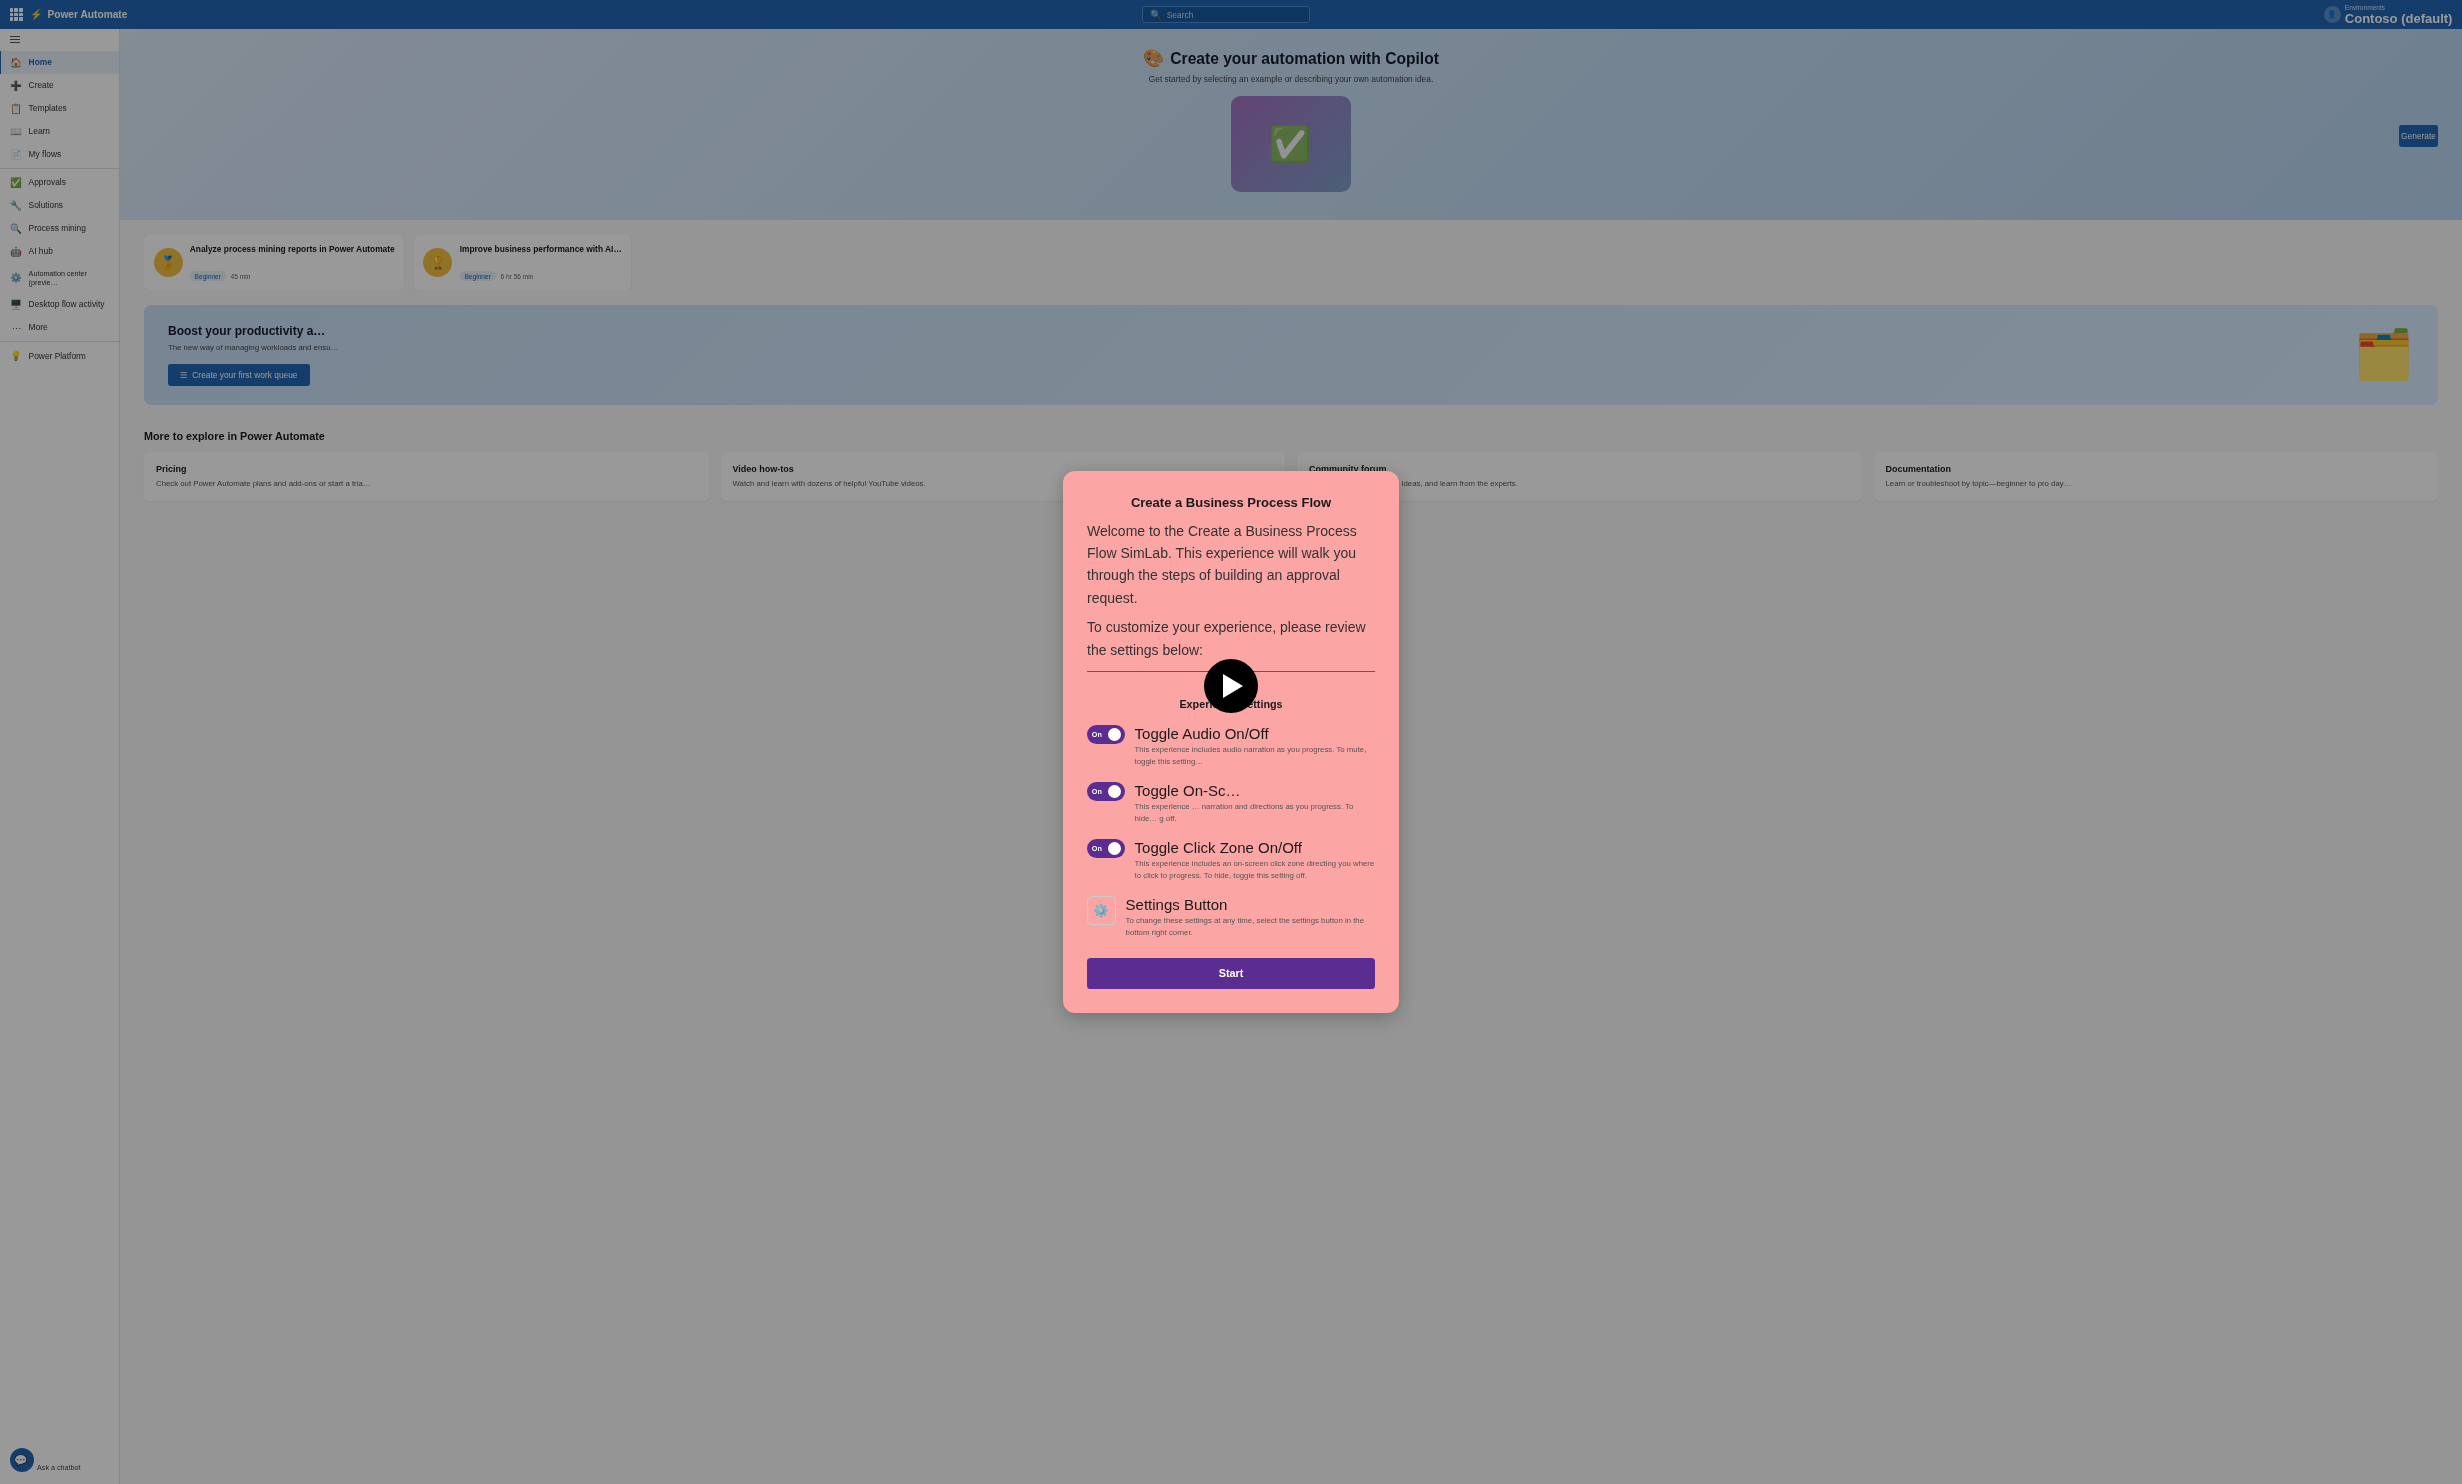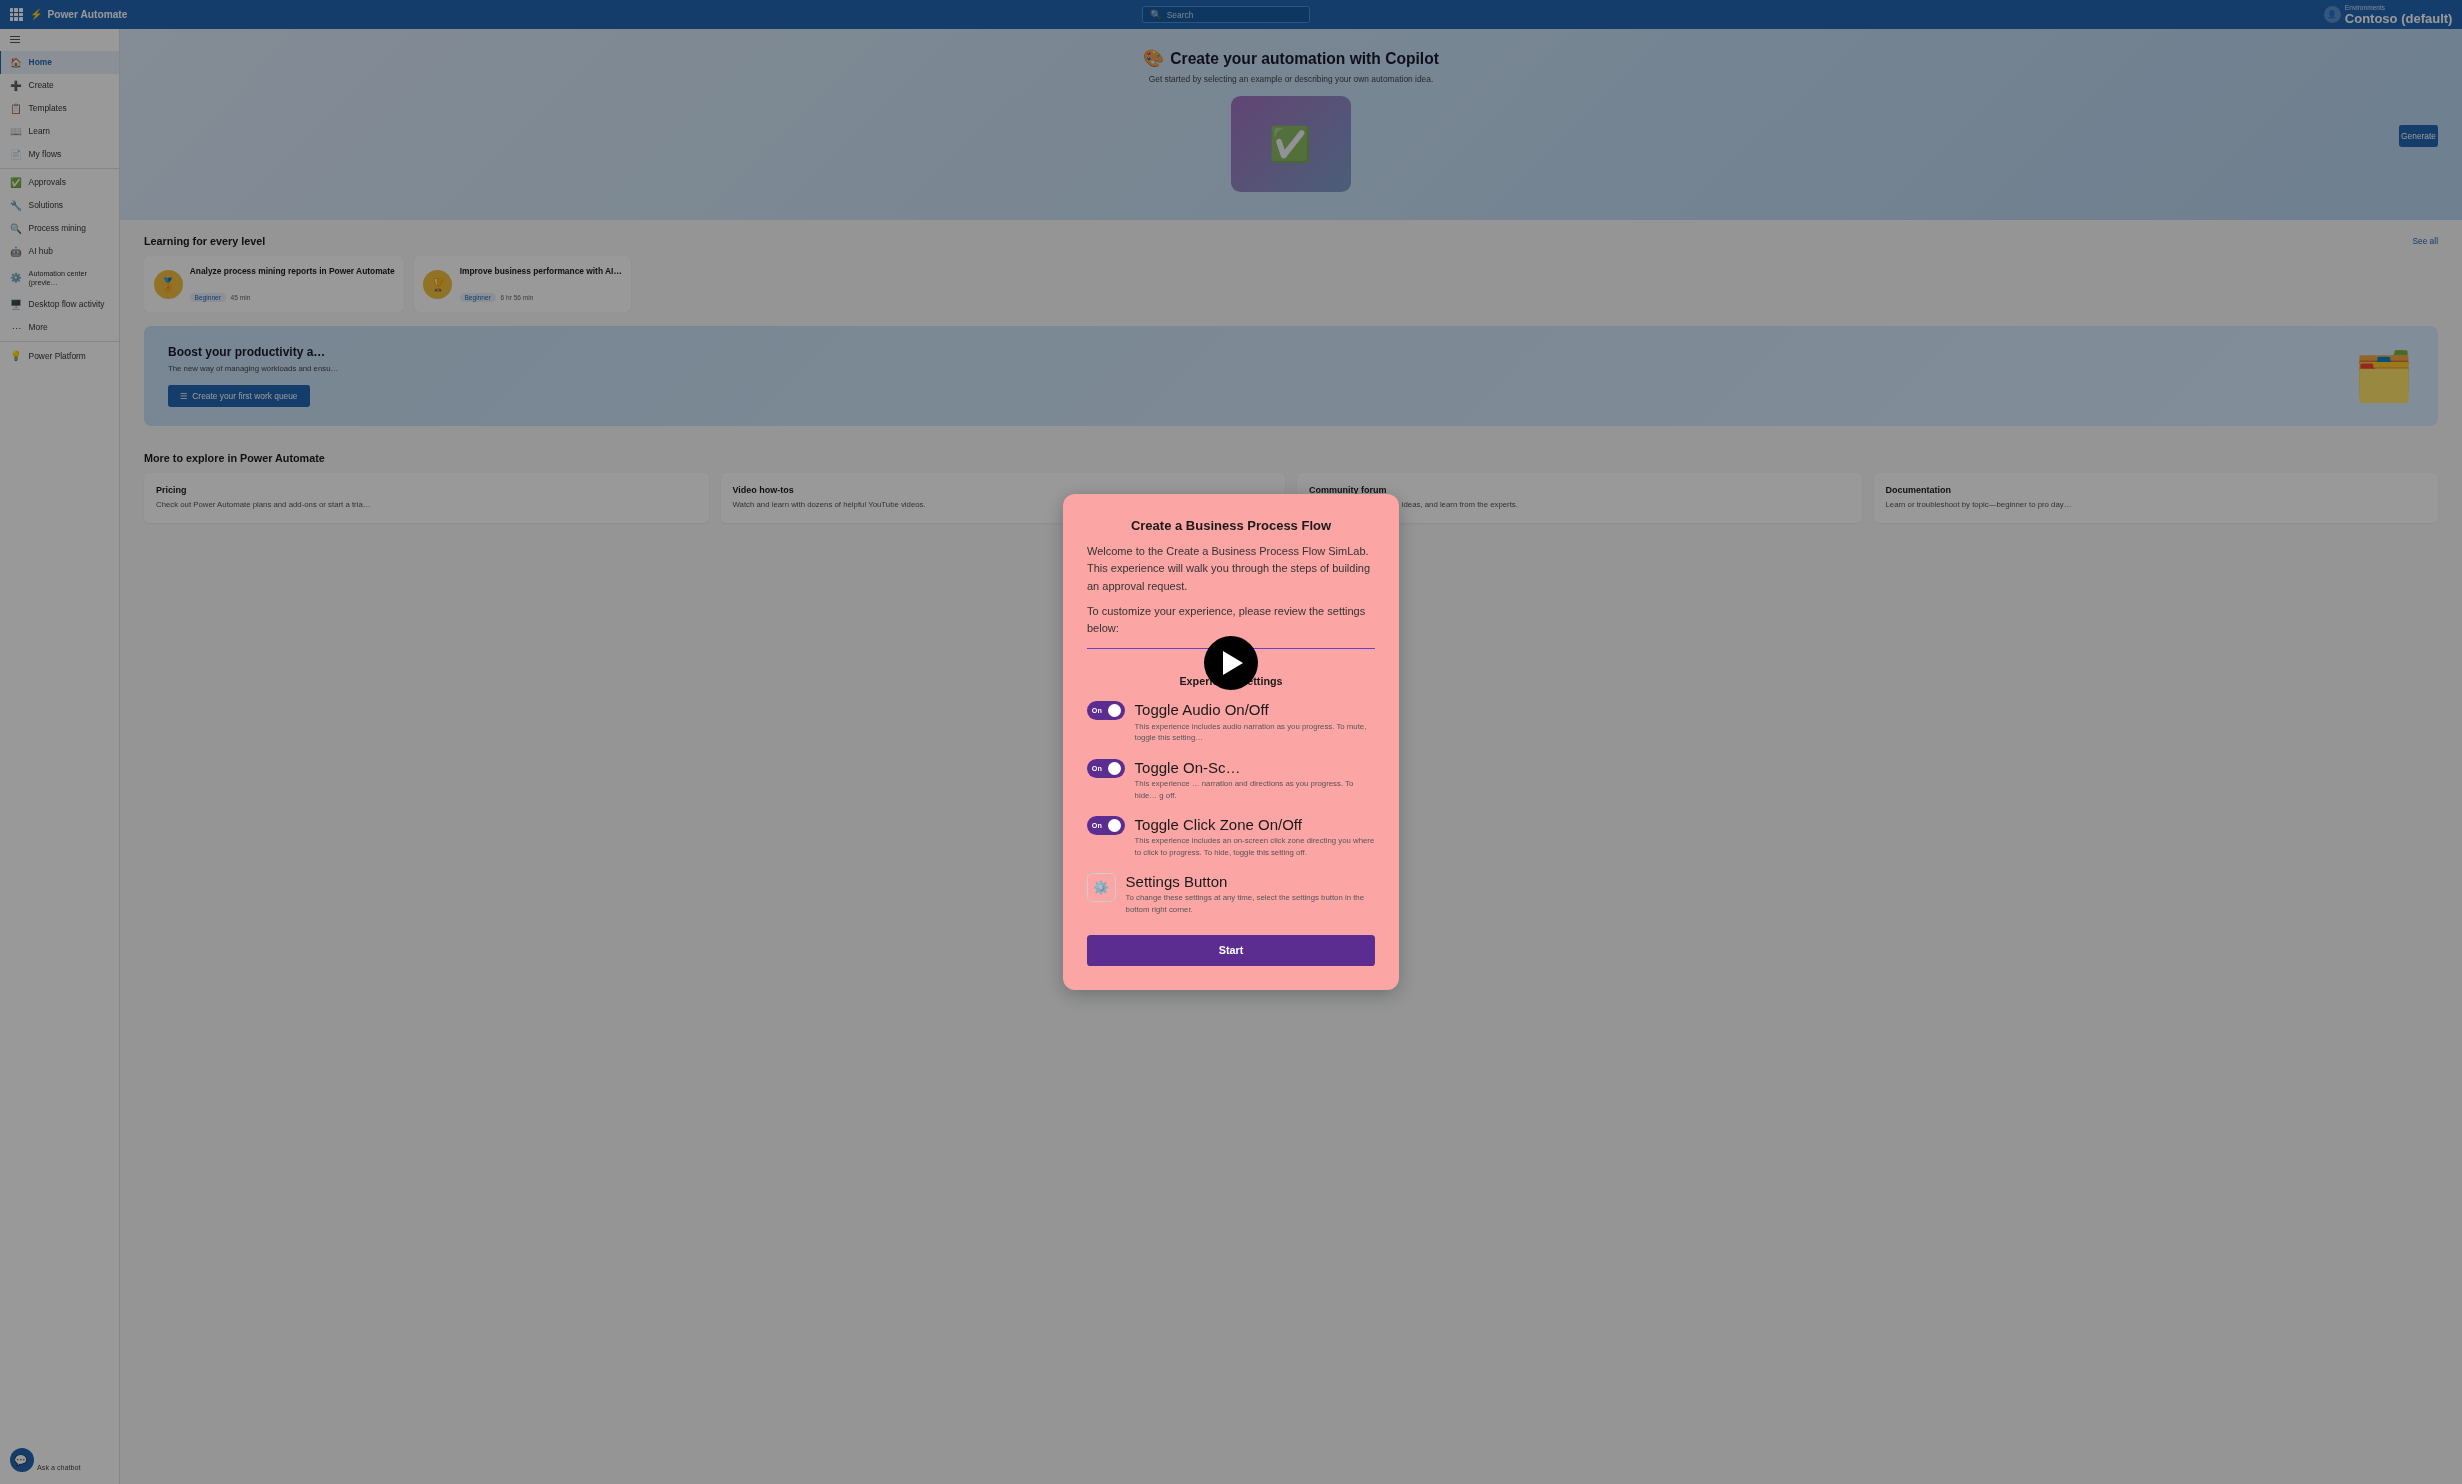--- a/index.html
+++ b/index.html
@@ -119,21 +119,21 @@
       position: fixed; inset: 0; background: rgba(0,0,0,0.4); z-index: 300;
       display: flex; align-items: center; justify-content: center;
     }
 
     
     .modal {
       background: #fca5a5; border-radius: 12px; width: 336px; max-height: 90vh;
       overflow-y: auto; padding: 24px; position: relative; box-shadow: 0 4.8px 19px rgba(0,0,0,0.25);
     }
     .modal-title { font-size: 13px; font-weight: 700; text-align: center; color: #1a1a1a; margin-bottom: 9.6px; }
-    .modal-intro { font-size: 11px; color: #333; line-height: 1.6; margin-bottom: 7.2px; }
+    .modal-intro { font-size: 14px; color: #333; line-height: 1.6; margin-bottom: 7.2px; }
     .modal-divider { border: none; border-top: 1.2px solid #6c3fc5; margin: 9.6px 0 14.4px; }
     .modal-section-title { font-size: 10.8px; font-weight: 700; text-align: center; color: #1a1a1a; margin-bottom: 14.4px; }
 
     
     .settings-list { display: flex; flex-direction: column; gap: 14.4px; margin-bottom: 19px; }
     .setting-row { display: flex; align-items: flex-start; gap: 9.6px; }
     .toggle-wrap { flex-shrink: 0; }
     .toggle {
       display: flex; align-items: center; background: #5c2d91; border-radius: 12px;
       padding: 2.4px 4.8px; gap: 3.6px; cursor: pointer; width: 38px; height: 19px; position: relative;
@@ -281,24 +281,20 @@
       <div class="hero-sub">Get started by selecting an example or describing your own automation idea.</div>
       <div class="hero-illustration">
         <div class="illustration-box">
           <span style="font-size:34px">✅</span>
         </div>
       </div>
       <button class="hero-generate-btn">Generate</button>
     </section>
 
     <section class="section">
-      <div class="section-header">
-        <span class="section-title">Learning for every level</span>
-        <a class="see-all">See all</a>
-      </div>
       <div class="cards-row">
         <div class="learning-card">
           <div class="card-badge">🏅</div>
           <div class="card-info">
             <div class="card-title">Analyze process mining reports in Power Automate</div>
             <div class="card-meta">
               <span class="badge-level">Beginner</span>
               <span class="card-time">45 min</span>
             </div>
           </div>

